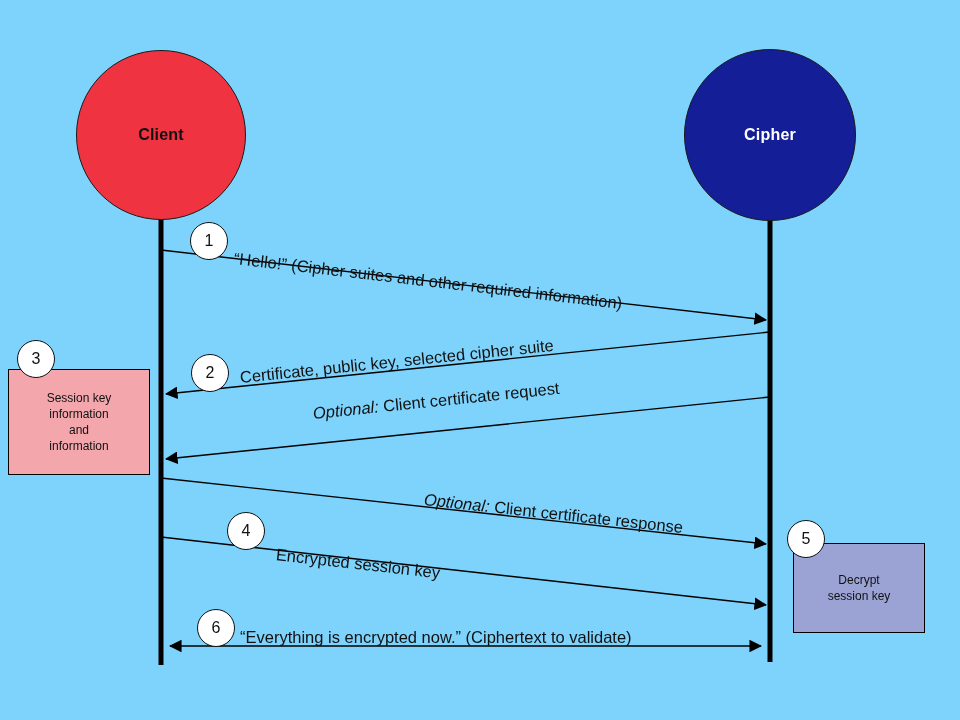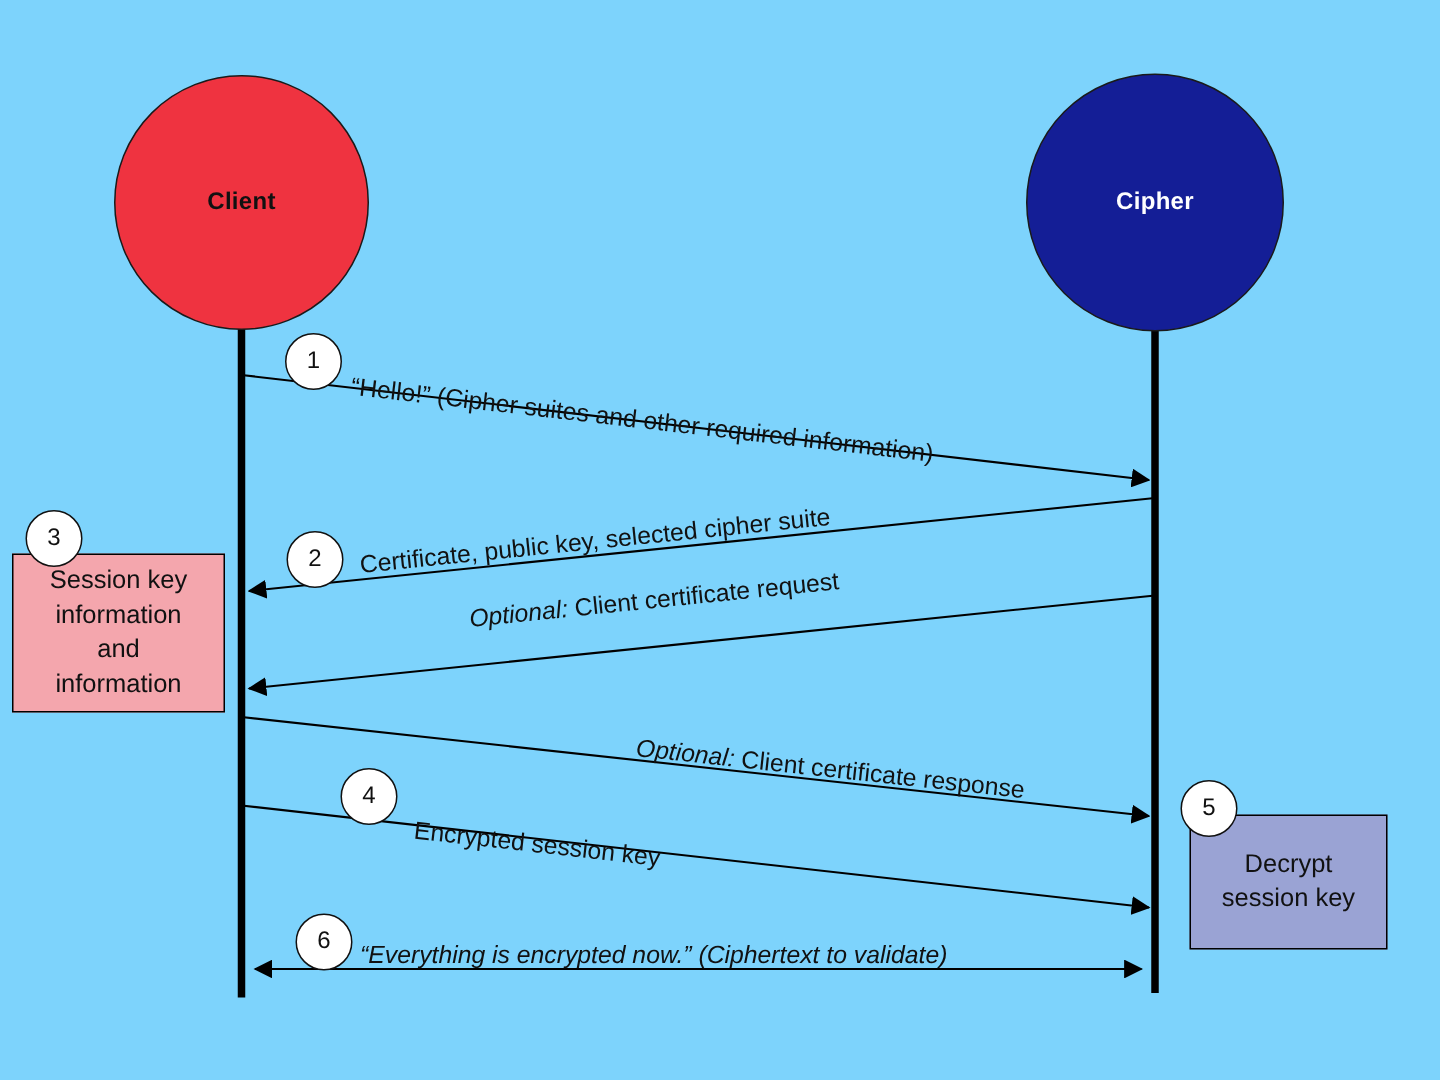--- a/index.html
+++ b/index.html
@@ -50,21 +50,21 @@
   .note-box {
     position: absolute;
     box-sizing: border-box;
     border: 1.4px solid #000000;
     display: flex;
     align-items: center;
     justify-content: center;
     text-align: center;
   }
   .note-text {
-    font-size: 17px;
+    font-size: 12px;
     color: #111111;
     line-height: 1.34;
     padding: 0 6px;
   }
 
   
   .step-badge {
     position: absolute;
     width: 38px;
     height: 38px;
@@ -169,21 +169,21 @@
 
   <div class="msg-label" style="left:424px; top:490px; transform: rotate(6.2deg);">
     <span class="opt">Optional:</span>
     <span>Client certificate response</span>
   </div>
 
   <div class="msg-label" style="left:276px; top:545px; transform: rotate(6.4deg);">
     <span>Encrypted session key</span>
   </div>
 
-  <div class="msg-label" style="left:240px; top:628px;font-style:italic;">
+  <div class="msg-label" style="left:240px; top:628px;">
     <span>“Everything is encrypted now.” (Ciphertext to validate)</span>
   </div>
 
   <div class="step-badge" style="left:190px; top:222px;">
     <span>1</span>
   </div>
   <div class="step-badge" style="left:191px; top:354px;">
     <span>2</span>
   </div>
   <div class="step-badge" style="left:227px; top:512px;">

